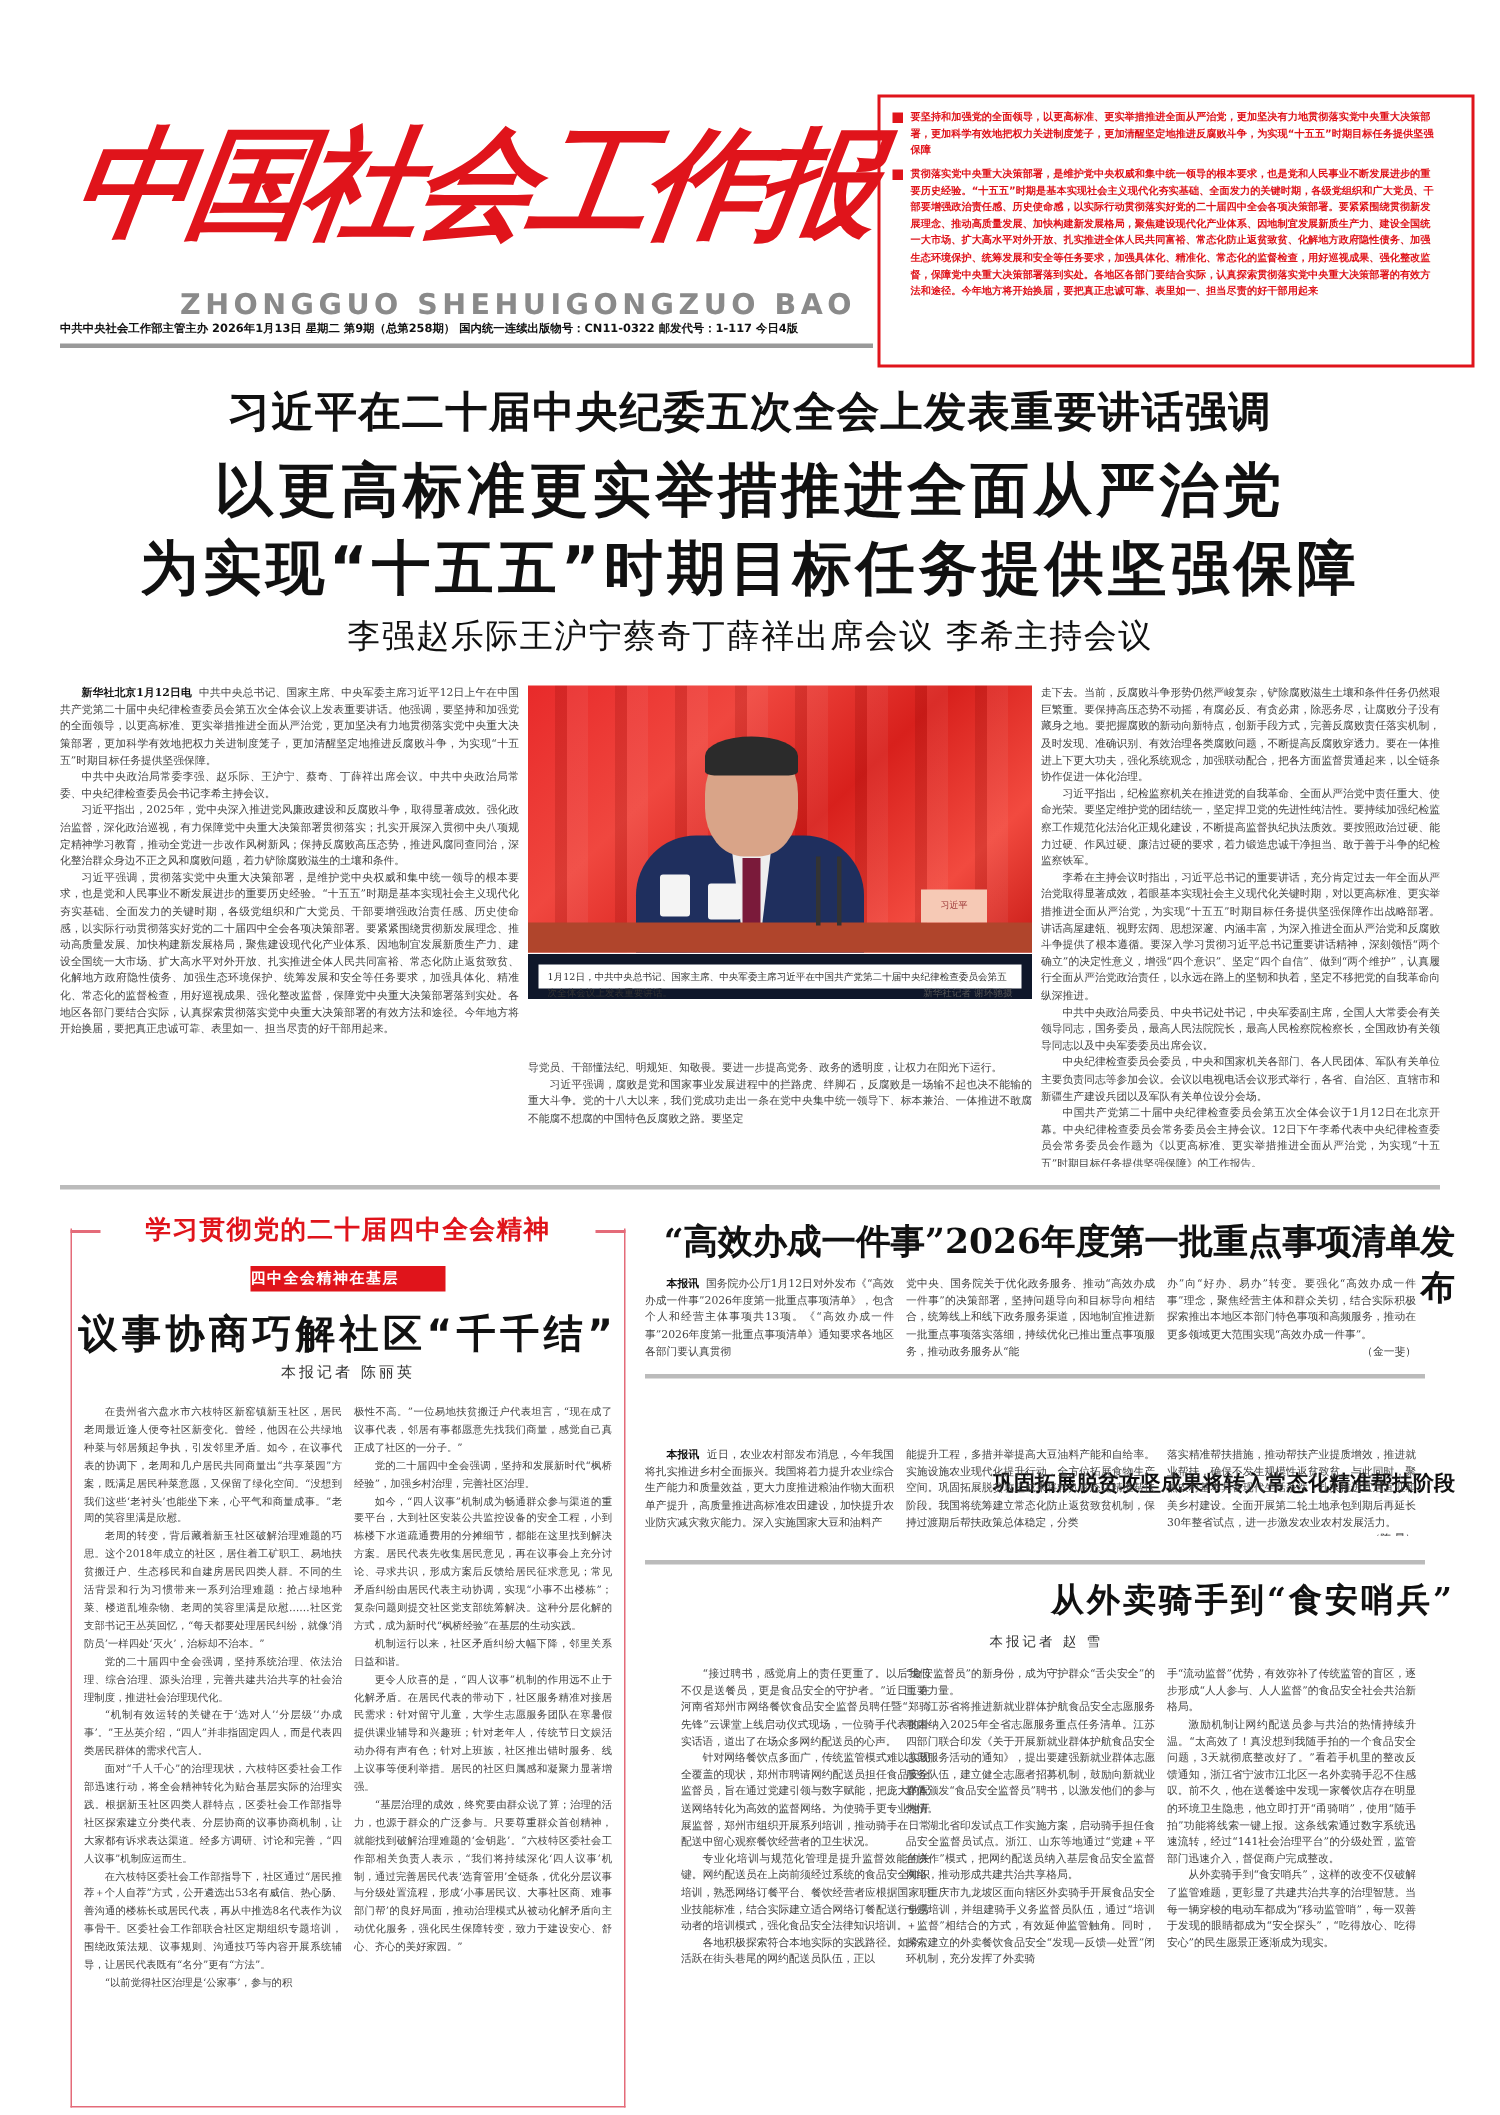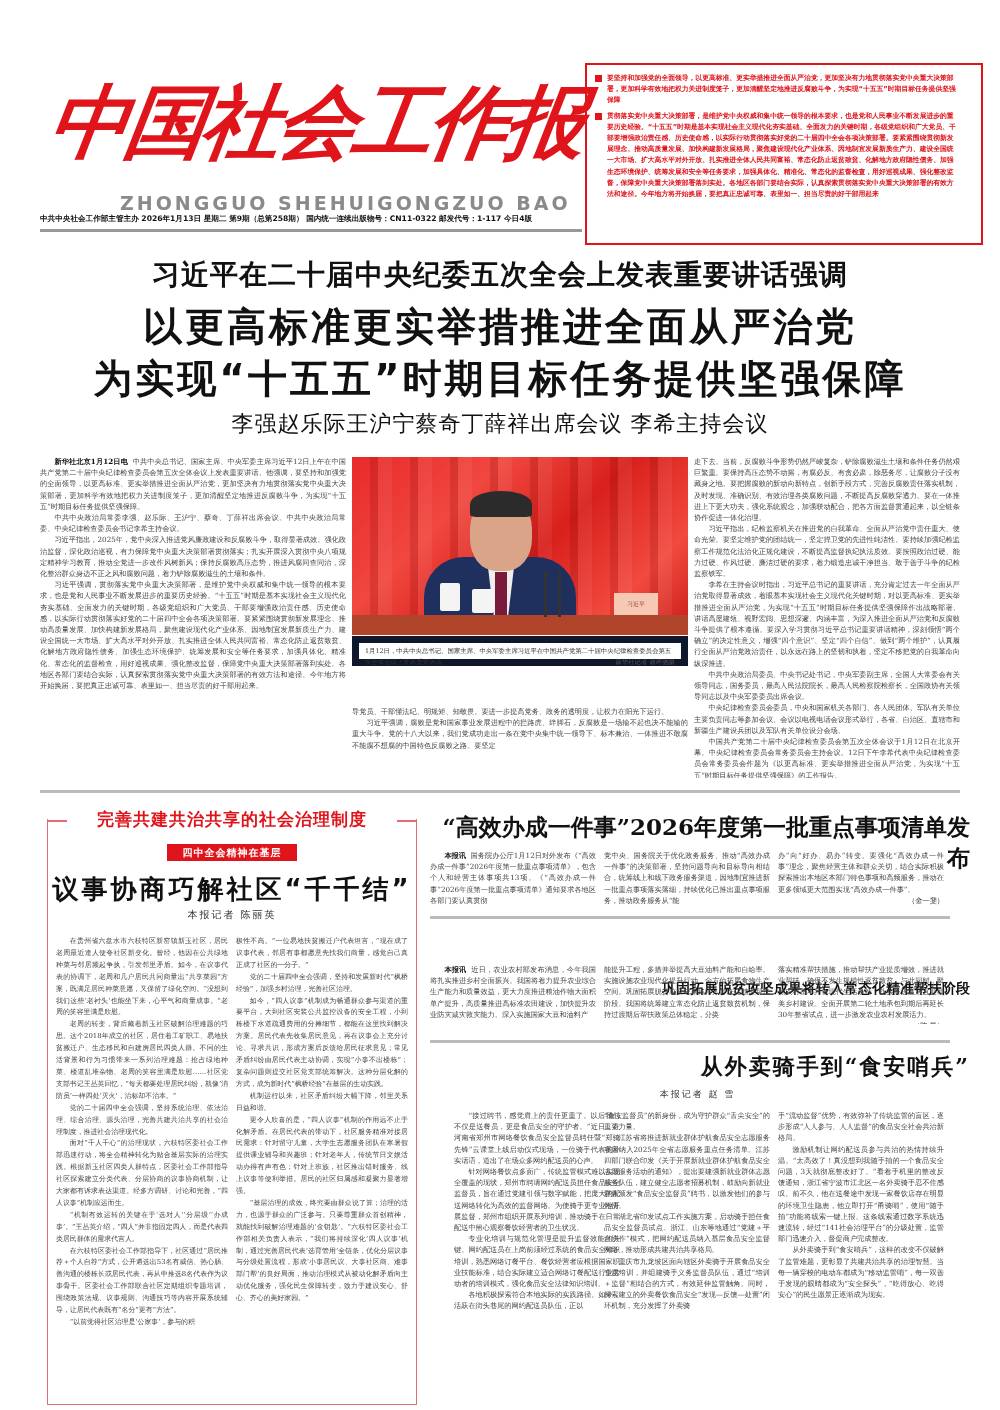--- a/index.html
+++ b/index.html
@@ -37,21 +37,21 @@
 .photo .namecard{position:absolute;left:262px;top:136px;width:44px;height:22px;background:#f6c9b5;font-size:6px;color:#933;text-align:center;line-height:22px}
 .caption{left:352px;top:636px;width:336px;height:30px;border:7px solid #0f172a;padding:3px 6px;font-size:6.4px;line-height:10.5px;color:#333}
 .caption .credit{float:right;color:#555}
 .hrule{height:3px;background:#bbb}
 
 .sec-box{left:47px;top:819px;width:370px;height:586px;border:1.5px solid #e46b79;border-top:none}
 .sec-title-wrap{left:47px;top:812px;width:370px;height:20px}
 .sec-line-l{position:absolute;left:0;top:8px;width:20px;height:1.5px;background:#e46b79}
 .sec-line-r{position:absolute;right:0;top:8px;width:20px;height:1.5px;background:#e46b79}
 .sec-title{position:absolute;left:28px;right:28px;top:-4px;text-align:center;font-family:"DejaVu Sans",sans-serif;font-size:17px;font-weight:bold;color:#e0141b;letter-spacing:1px}
-.sec-tag{left:167px;top:844px;width:130px;height:17px;background:#e0141b;color:#fff;font-family:"DejaVu Sans",sans-serif;font-size:10px;font-weight:bold;text-align:center;line-height:17px;letter-spacing:1px}
+.sec-tag{left:167px;top:844px;width:130px;height:17px;background:#e0141b;color:#fff;font-family:"DejaVu Sans",sans-serif;font-size:10px;font-weight:bold;line-height:17px;letter-spacing:1px}
 .art-h{font-family:"DejaVu Sans",sans-serif;font-weight:bold;color:#111;text-align:center}
 .art-h-serif{font-family:"DejaVu Serif",serif;font-weight:bold;color:#111;text-align:right}
 .byline{font-size:10px;color:#333;text-align:center;letter-spacing:2px}
 .sign{float:right;color:#333}
 </style>
 </head>
 <body>
 
 <div class="abs logo">中国社会工作报</div>
 <div class="abs pinyin">ZHONGGUO   SHEHUIGONGZUO   BAO</div>
@@ -107,33 +107,33 @@
   <p>中共中央政治局委员、中央书记处书记，中央军委副主席，全国人大常委会有关领导同志，国务委员，最高人民法院院长，最高人民检察院检察长，全国政协有关领导同志以及中央军委委员出席会议。</p>
   <p>中央纪律检查委员会委员，中央和国家机关各部门、各人民团体、军队有关单位主要负责同志等参加会议。会议以电视电话会议形式举行，各省、自治区、直辖市和新疆生产建设兵团以及军队有关单位设分会场。</p>
   <p>中国共产党第二十届中央纪律检查委员会第五次全体会议于1月12日在北京开幕。中央纪律检查委员会常务委员会主持会议。12日下午李希代表中央纪律检查委员会常务委员会作题为《以更高标准、更实举措推进全面从严治党，为实现“十五五”时期目标任务提供坚强保障》的工作报告。</p>
 </div>
 
 <div class="abs hrule" style="left:40px;top:790px;width:920px"></div>
 
 <div class="abs sec-box"></div>
 <div class="abs sec-title-wrap">
   <div class="sec-line-l"></div>
-  <div class="sec-title">完善共建共治共享的社会治理制度</div>
+  <div class="sec-title">学习贯彻党的二十届四中全会精神</div>
   <div class="sec-line-r"></div>
 </div>
 <div class="abs sec-tag">四中全会精神在基层</div>
 <div class="abs art-h" style="left:47px;top:872px;width:370px;font-size:26px;letter-spacing:3px">议事协商巧解社区“千千结”</div>
 <div class="abs byline" style="left:47px;top:908px;width:370px">本报记者   陈丽英</div>
 
 <div class="abs txt" style="left:56px;top:936px;width:172px;height:448px;font-size:6.9px;line-height:11.9px">
   <p>在贵州省六盘水市六枝特区新窑镇新玉社区，居民老周最近逢人便夸社区新变化。曾经，他因在公共绿地种菜与邻居频起争执，引发邻里矛盾。如今，在议事代表的协调下，老周和几户居民共同商量出“共享菜园”方案，既满足居民种菜意愿，又保留了绿化空间。“没想到我们这些‘老衬头’也能坐下来，心平气和商量成事。”老周的笑容里满是欣慰。</p>
   <p>老周的转变，背后藏着新玉社区破解治理难题的巧思。这个2018年成立的社区，居住着工矿职工、易地扶贫搬迁户、生态移民和自建房居民四类人群。不同的生活背景和行为习惯带来一系列治理难题：抢占绿地种菜、楼道乱堆杂物、老周的笑容里满是欣慰……社区党支部书记王丛英回忆，“每天都要处理居民纠纷，就像‘消防员’一样四处‘灭火’，治标却不治本。”</p>
   <p>党的二十届四中全会强调，坚持系统治理、依法治理、综合治理、源头治理，完善共建共治共享的社会治理制度，推进社会治理现代化。</p>
+  <p>“机制有效运转的关键在于‘选对人’‘分层级’‘办成事’。”王丛英介绍，“四人”并非指固定四人，而是代表四类居民群体的需求代言人。</p>
   <p>面对“千人千心”的治理现状，六枝特区委社会工作部迅速行动，将全会精神转化为贴合基层实际的治理实践。根据新玉社区四类人群特点，区委社会工作部指导社区探索建立分类代表、分层协商的议事协商机制，让大家都有诉求表达渠道。经多方调研、讨论和完善，“四人议事”机制应运而生。</p>
-  <p>“机制有效运转的关键在于‘选对人’‘分层级’‘办成事’。”王丛英介绍，“四人”并非指固定四人，而是代表四类居民群体的需求代言人。</p>
   <p>在六枝特区委社会工作部指导下，社区通过“居民推荐＋个人自荐”方式，公开遴选出53名有威信、热心肠、善沟通的楼栋长或居民代表，再从中推选8名代表作为议事骨干。区委社会工作部联合社区定期组织专题培训，围绕政策法规、议事规则、沟通技巧等内容开展系统辅导，让居民代表既有“名分”更有“方法”。</p>
   <p>“以前觉得社区治理是‘公家事’，参与的积</p>
 </div>
 <div class="abs txt" style="left:236px;top:936px;width:172px;height:448px;font-size:6.9px;line-height:11.9px">
   <p style="text-indent:0">极性不高。”一位易地扶贫搬迁户代表坦言，“现在成了议事代表，邻居有事都愿意先找我们商量，感觉自己真正成了社区的一分子。”</p>
   <p>党的二十届四中全会强调，坚持和发展新时代“枫桥经验”，加强乡村治理，完善社区治理。</p>
   <p>如今，“四人议事”机制成为畅通群众参与渠道的重要平台，大到社区安装公共监控设备的安全工程，小到栋楼下水道疏通费用的分摊细节，都能在这里找到解决方案。居民代表先收集居民意见，再在议事会上充分讨论、寻求共识，形成方案后反馈给居民征求意见；常见矛盾纠纷由居民代表主动协调，实现“小事不出楼栋”；复杂问题则提交社区党支部统筹解决。这种分层化解的方式，成为新时代“枫桥经验”在基层的生动实践。</p>
   <p>机制运行以来，社区矛盾纠纷大幅下降，邻里关系日益和谐。</p>
   <p>更令人欣喜的是，“四人议事”机制的作用远不止于化解矛盾。在居民代表的带动下，社区服务精准对接居民需求：针对留守儿童，大学生志愿服务团队在寒暑假提供课业辅导和兴趣班；针对老年人，传统节日文娱活动办得有声有色；针对上班族，社区推出错时服务、线上议事等便利举措。居民的社区归属感和凝聚力显著增强。</p>
   <p>“基层治理的成效，终究要由群众说了算；治理的活力，也源于群众的广泛参与。只要尊重群众首创精神，就能找到破解治理难题的‘金钥匙’。”六枝特区委社会工作部相关负责人表示，“我们将持续深化‘四人议事’机制，通过完善居民代表‘选育管用’全链条，优化分层议事与分级处置流程，形成‘小事居民议、大事社区商、难事部门帮’的良好局面，推动治理模式从被动化解矛盾向主动优化服务，强化民生保障转变，致力于建设安心、舒心、齐心的美好家园。”</p>

